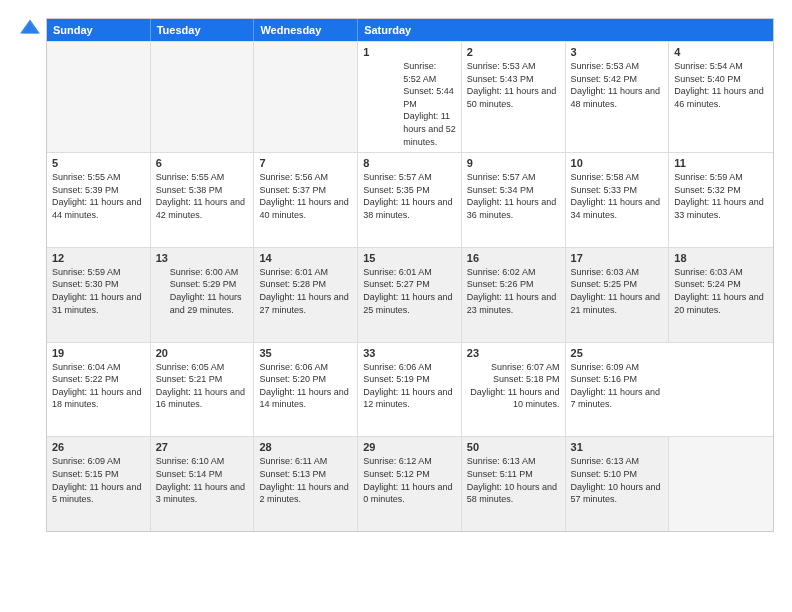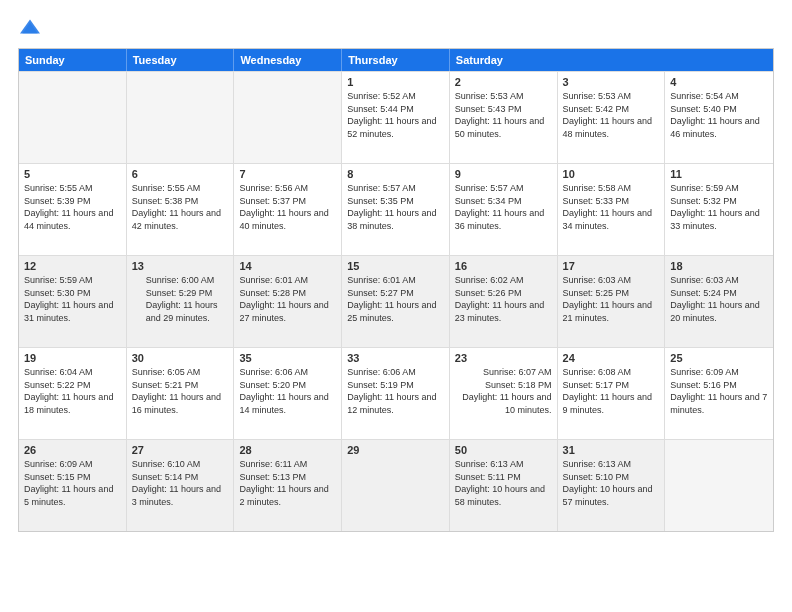--- a/index.html
+++ b/index.html
@@ -8,21 +8,21 @@
       height: 612px;
       font-family: Arial, sans-serif;
       background: #fff;
       overflow: hidden;
     }
     .page {
       width: 792px;
       height: 542px;
       padding: 18px 18px 10px 18px;
       display: flex;
-      flex-direction: column;
+      flex-direction: row;
     }
     .header {
       display: flex;
       align-items: flex-start;
       justify-content: space-between;
       margin-bottom: 10px;
     }
     .logo {
       display: flex;
       align-items: center;
@@ -117,31 +117,30 @@
       <div class="month-title"></div>
       <div class="location"></div>
     </div>
   </div>
 
   <div class="calendar">
     <div class="cal-header">
     <div class="cal-header-cell">Sunday</div>
         <div class="cal-header-cell">Tuesday</div>
         <div class="cal-header-cell">Wednesday</div>
-        <div class="cal-header-cell">Thursday</div>
         <div class="cal-header-cell">Saturday</div>
       </div>
     <div class="cal-body">
     <div class="cal-row">
           <div class="cal-cell empty"></div>
           <div class="cal-cell empty"></div>
           <div class="cal-cell empty"></div>
           <div class="cal-cell">
             <span class="day-num">1</span>
-            <div class="cell-text" style="white-space: pre-line;">Sunrise: 5:52 AM
+            <div class="cell-text" style="white-space: pre-line; margin-left: 40px;">Sunrise: 5:52 AM
 Sunset: 5:44 PM
 Daylight: 11 hours and 52 minutes.</div>
           </div>
           <div class="cal-cell">
             <span class="day-num">2</span>
             <div class="cell-text" style="white-space: pre-line;">Sunrise: 5:53 AM
 Sunset: 5:43 PM
 Daylight: 11 hours and 50 minutes.</div>
           </div>
           <div class="cal-cell">
@@ -246,21 +245,21 @@
           </div>
         </div>
         <div class="cal-row">
           <div class="cal-cell">
             <span class="day-num">19</span>
             <div class="cell-text" style="white-space: pre-line;">Sunrise: 6:04 AM
 Sunset: 5:22 PM
 Daylight: 11 hours and 18 minutes.</div>
           </div>
           <div class="cal-cell">
-            <span class="day-num">30</span>
+            <span class="day-num">20</span>
             <div class="cell-text" style="white-space: pre-line;">Sunrise: 6:05 AM
 Sunset: 5:21 PM
 Daylight: 11 hours and 16 minutes.</div>
           </div>
           <div class="cal-cell">
             <span class="day-num">35</span>
             <div class="cell-text" style="white-space: pre-line;">Sunrise: 6:06 AM
 Sunset: 5:20 PM
 Daylight: 11 hours and 14 minutes.</div>
           </div>
@@ -270,26 +269,20 @@
 Sunset: 5:19 PM
 Daylight: 11 hours and 12 minutes.</div>
           </div>
           <div class="cal-cell">
             <span class="day-num">23</span>
             <div class="cell-text" style="white-space: pre-line; text-align: right;">Sunrise: 6:07 AM
 Sunset: 5:18 PM
 Daylight: 11 hours and 10 minutes.</div>
           </div>
           <div class="cal-cell">
-            <span class="day-num">24</span>
-            <div class="cell-text" style="white-space: pre-line;">Sunrise: 6:08 AM
-Sunset: 5:17 PM
-Daylight: 11 hours and 9 minutes.</div>
-          </div>
-          <div class="cal-cell">
             <span class="day-num">25</span>
             <div class="cell-text" style="white-space: pre-line;">Sunrise: 6:09 AM
 Sunset: 5:16 PM
 Daylight: 11 hours and 7 minutes.</div>
           </div>
         </div>
         <div class="cal-row">
           <div class="cal-cell shaded">
             <span class="day-num">26</span>
             <div class="cell-text" style="white-space: pre-line;">Sunrise: 6:09 AM
@@ -303,20 +296,23 @@
 Daylight: 11 hours and 3 minutes.</div>
           </div>
           <div class="cal-cell shaded">
             <span class="day-num">28</span>
             <div class="cell-text" style="white-space: pre-line;">Sunrise: 6:11 AM
 Sunset: 5:13 PM
 Daylight: 11 hours and 2 minutes.</div>
           </div>
           <div class="cal-cell shaded">
             <span class="day-num">29</span>
+            <div class="cell-text" style="white-space: pre-line;">Sunrise: 6:12 AM
+Sunset: 5:12 PM
+Daylight: 11 hours and 0 minutes.</div>
           </div>
           <div class="cal-cell shaded">
             <span class="day-num">50</span>
             <div class="cell-text" style="white-space: pre-line;">Sunrise: 6:13 AM
 Sunset: 5:11 PM
 Daylight: 10 hours and 58 minutes.</div>
           </div>
           <div class="cal-cell shaded">
             <span class="day-num">31</span>
             <div class="cell-text" style="white-space: pre-line;">Sunrise: 6:13 AM

